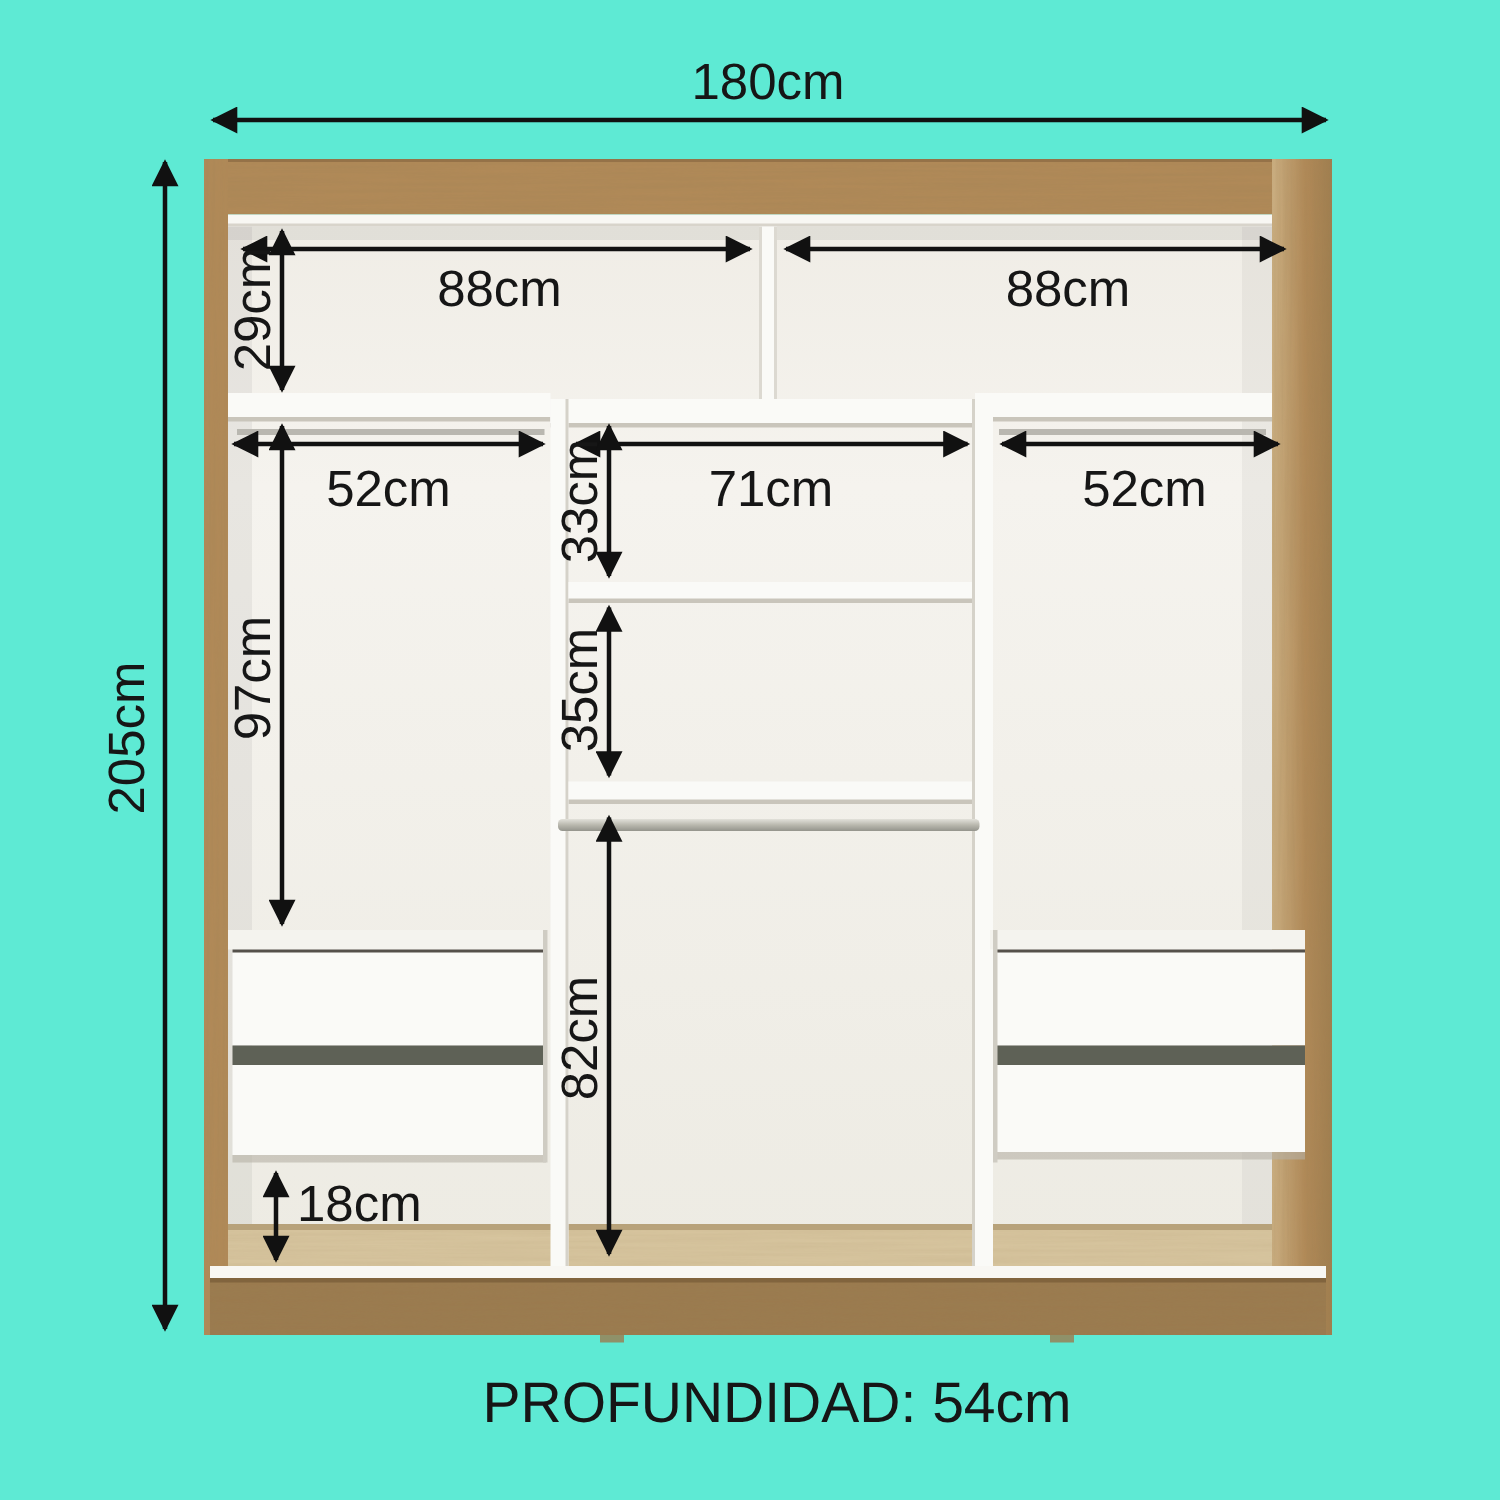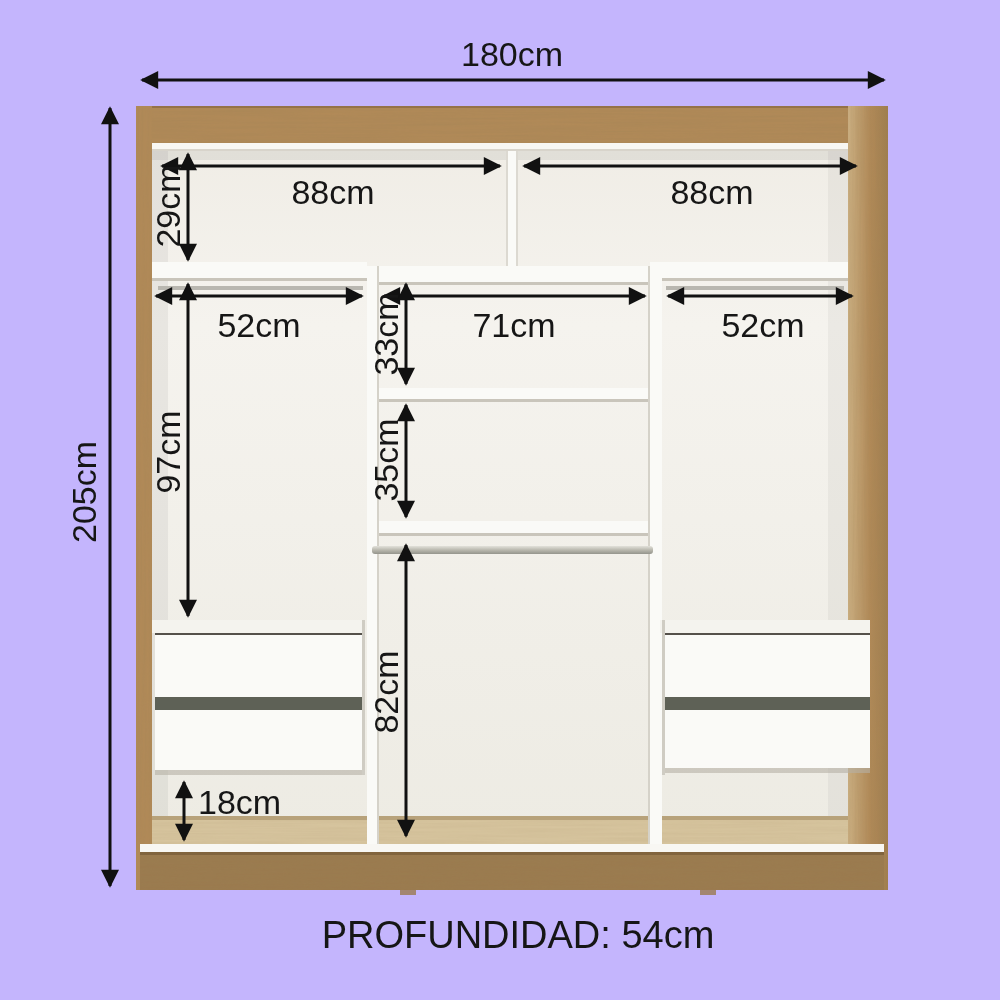--- a/index.html
+++ b/index.html
@@ -1,20 +1,20 @@
 <!DOCTYPE html>
 <html><head>
 <meta charset="utf-8">
 <style>
   html, body { margin: 0; padding: 0; background: #ffffff; }
   #canvas {
     position: relative;
     width: 1000px;
     height: 1000px;
-    background: #c4b5fd;
+    background: #5eead4;
     font-family: "Liberation Sans", sans-serif;
     overflow: hidden;
   }
   svg { display: block; }
   text {
     font-family: "Liberation Sans", sans-serif;
     fill: #161616;
   }
   .dim-label { font-size: 34px; letter-spacing: 0px; }
   .depth-label { font-size: 38px; }

